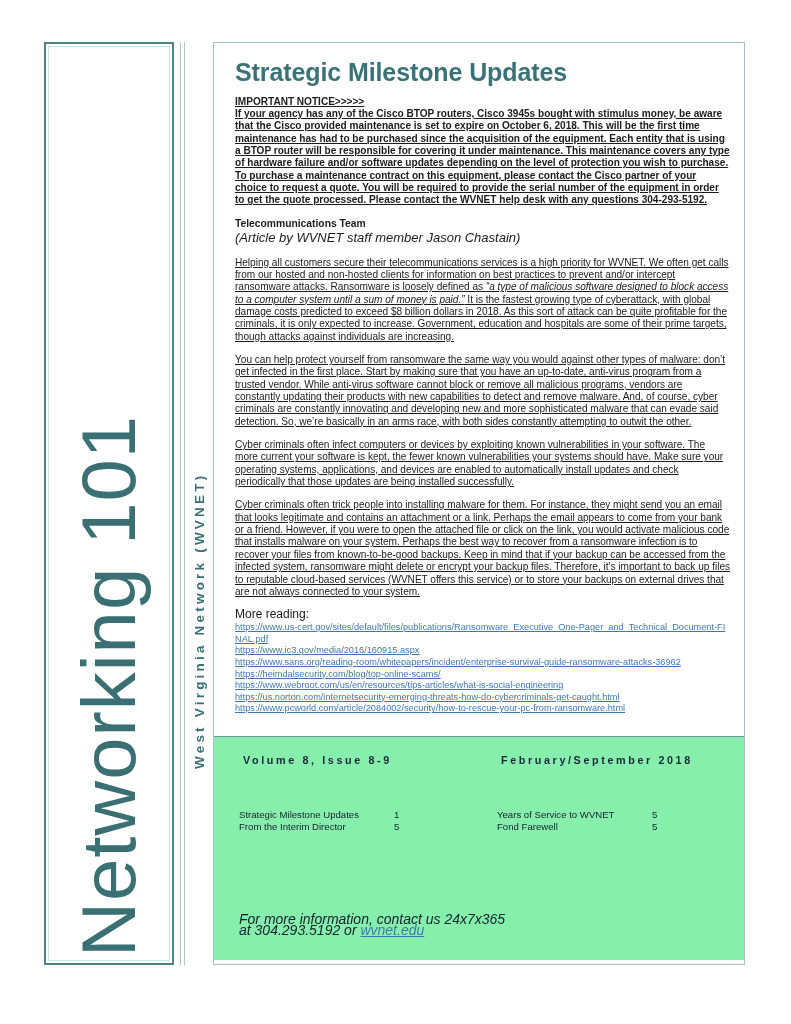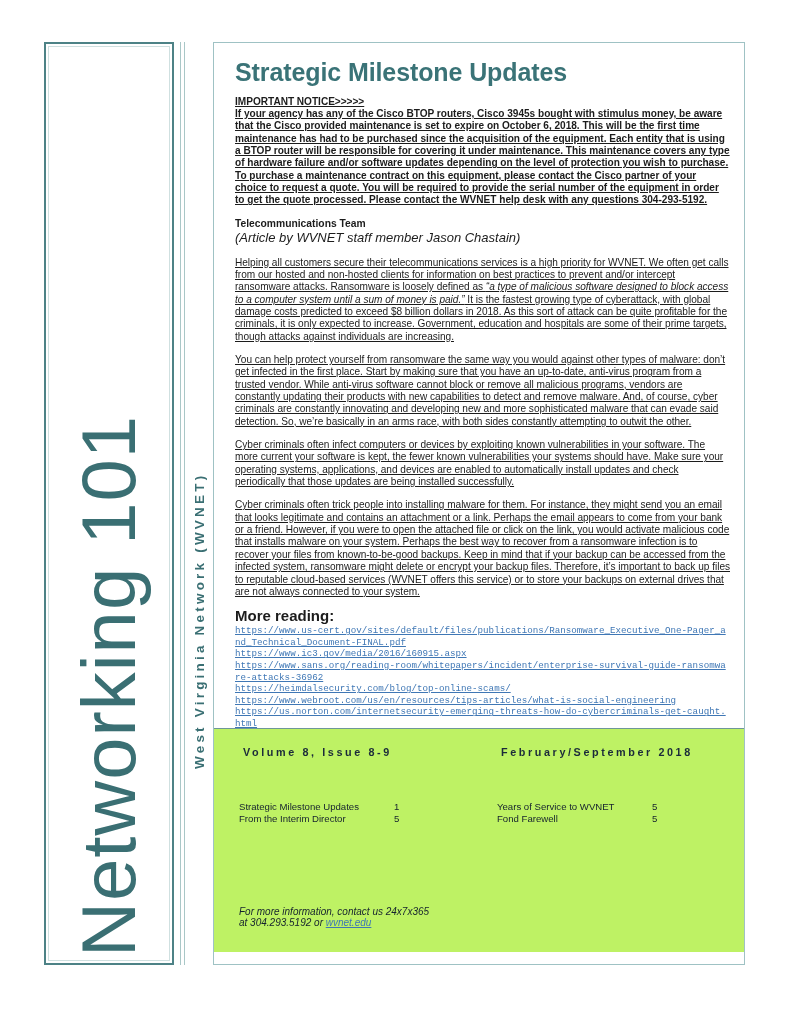--- a/index.html
+++ b/index.html
@@ -150,48 +150,46 @@
     margin: 0 0 0 6px;
   }
   .byline {
     font-size: 13px;
     font-style: italic;
     color: #1c1c1c;
     margin: 1px 0 0 6px;
   }
 
   .more-label {
-    font-size: 15px;
+    font-size: 12px;
     color: #1c1c1c;
     margin: 0 0 1px 6px;
-    font-weight: bold;
   }
   .link-list {
     margin: 0 0 0 6px;
     padding: 0;
     list-style: none;
-    font-family: Liberation Mono, monospace;
   }
   .link-list li {
     font-size: 9.2px;
     line-height: 11.6px;
     color: #3f77b5;
     text-decoration: underline;
     word-break: break-all;
     cursor: pointer;
   }
 
   
   #issue-panel {
     position: absolute;
     left: 0;
-    bottom: 12px;
+    bottom: 4px;
     width: 100%;
     height: 224px;
-    background: #bef264;
+    background: #86efac;
     box-sizing: border-box;
     border-top: 1px solid #6f9799;
   }
   #issue-row {
     display: flex;
     padding: 17px 0 0 0;
   }
   .issue-col {
     width: 50%;
     box-sizing: border-box;
@@ -222,21 +220,21 @@
     line-height: 12.4px;
     color: #15222e;
   }
   .toc-title { width: 155px; }
   .toc-page { width: 30px; text-align: left; }
 
   #issue-footer {
     position: absolute;
     left: 25px;
     bottom: 24px;
-    font-size: 10px;
+    font-size: 14px;
     font-style: italic;
     line-height: 11px;
     color: #15222e;
   }
   #issue-footer a {
     color: #3f77b5;
     text-decoration: underline;
     cursor: pointer;
   }
 </style>

